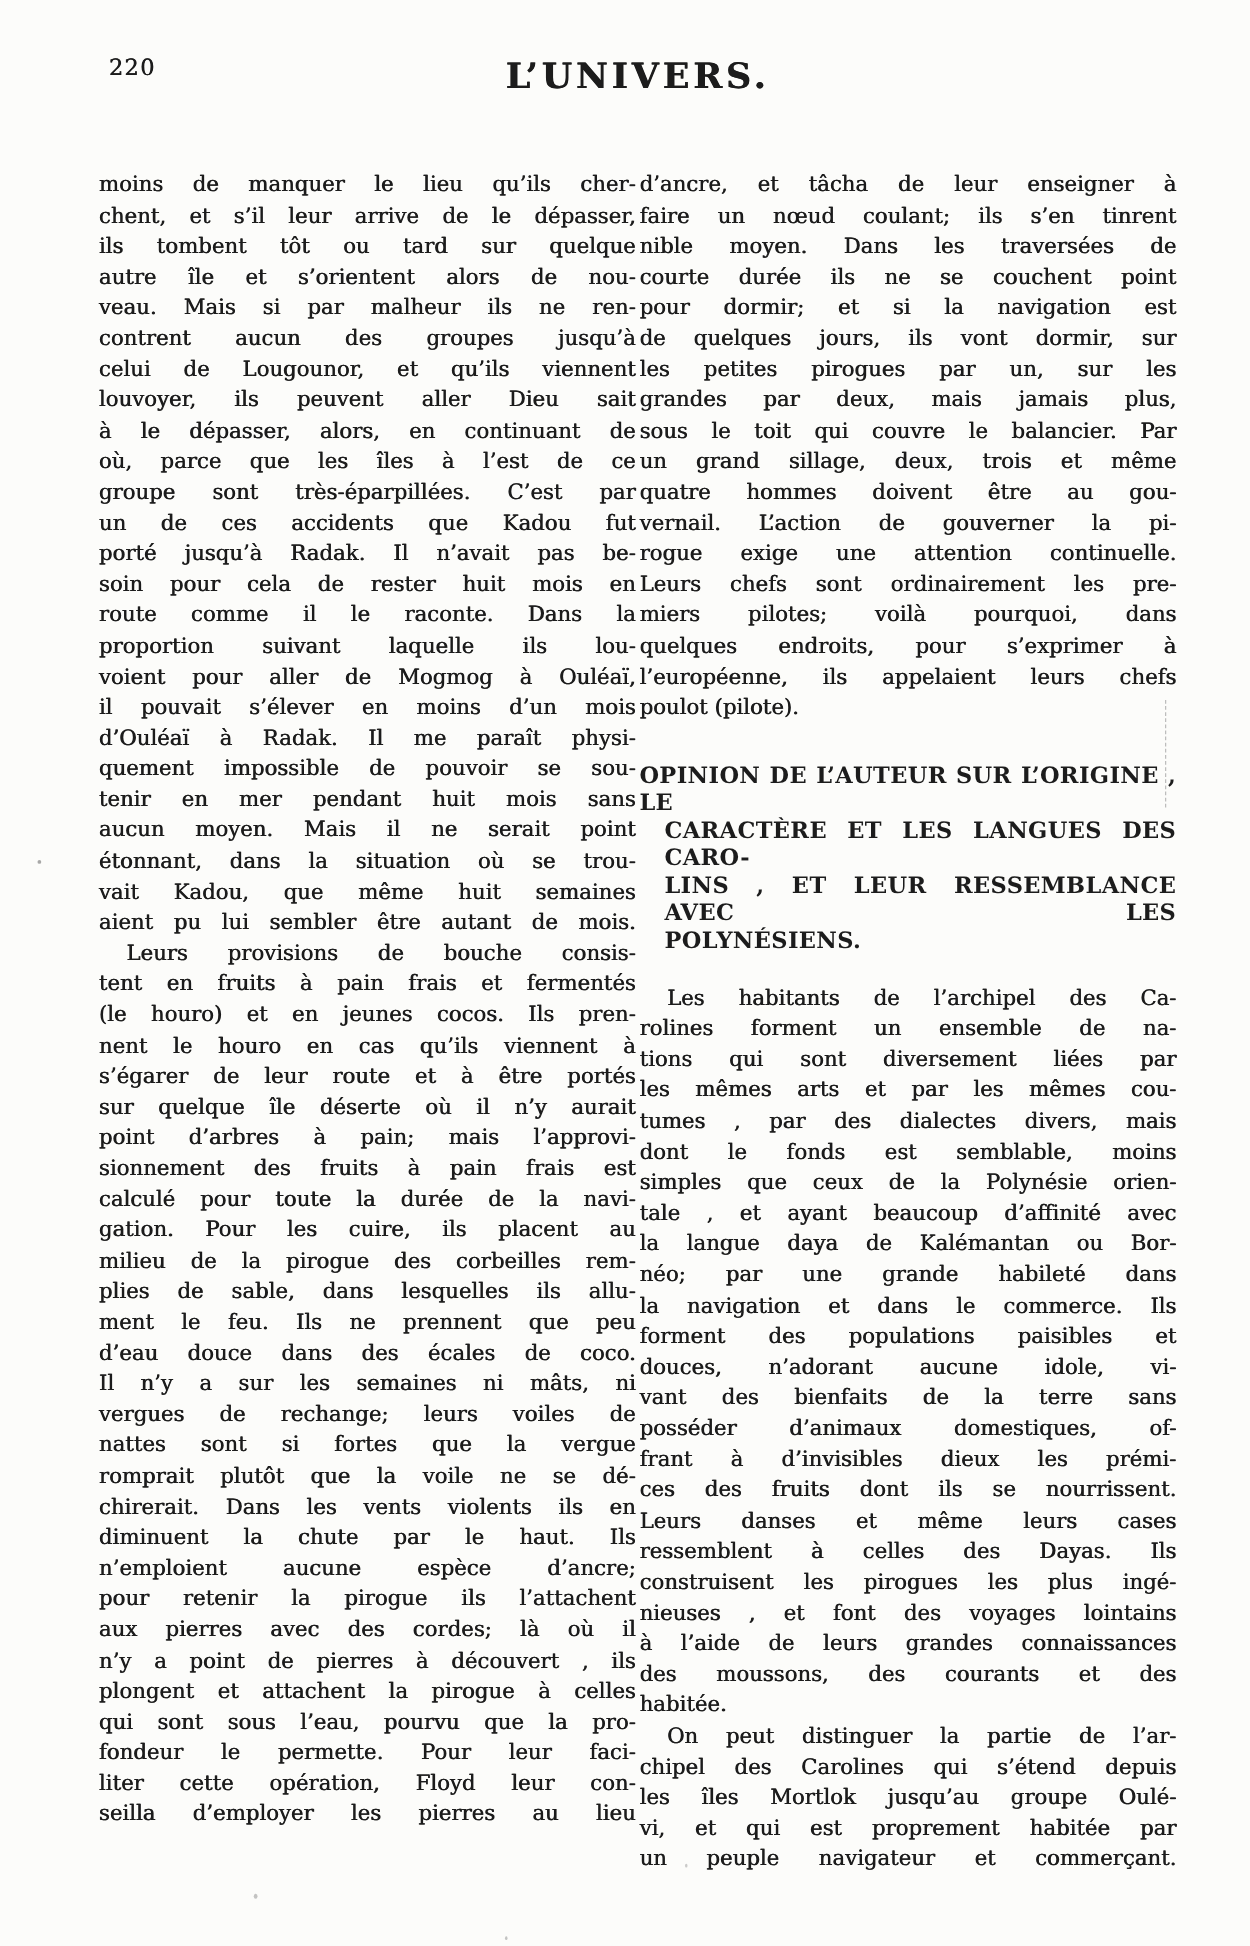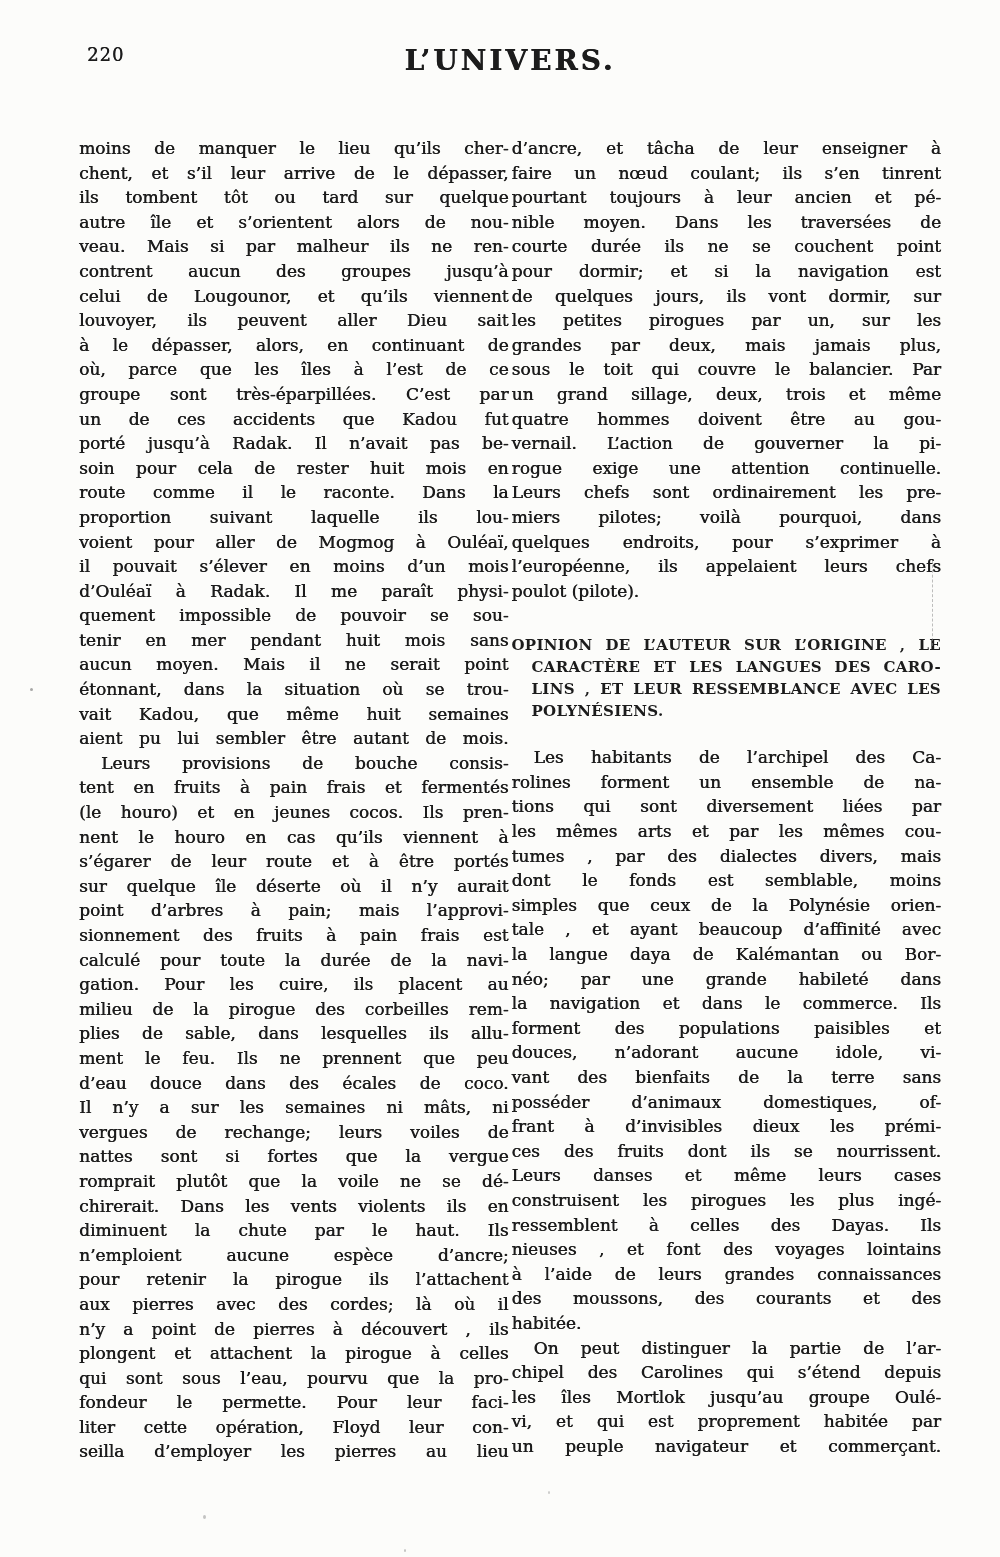--- a/index.html
+++ b/index.html
@@ -58,21 +58,21 @@
     line-height:24.6px;
     text-align:justify;
     text-align-last:justify;
     text-shadow:0.45px 0 0 currentColor;
     white-space:normal;
   }
   .line.endline{ text-align-last:left; }
   .line.indent{ padding-left:22px; }
   .block.heading{ margin:31px 0 23px 0; }
   .block.heading .line{
-    font-size:15px;
+    font-size:18px;
     line-height:22px;
     letter-spacing:0.3px;
     font-weight:bold;
     text-shadow:none;
   }
   .block.heading .line.hang{ padding-left:20px; }
   
   .artifact-vline{
     position:absolute;
     left:932px; top:560px;
@@ -159,21 +159,20 @@
           <div class="line">qui sont sous l’eau, pourvu que la pro-</div>
           <div class="line">fondeur le permette. Pour leur faci-</div>
           <div class="line">liter cette opération, Floyd leur con-</div>
           <div class="line">seilla d’employer les pierres au lieu</div>
         </div>
       </section>
     <section class="col">
         <div class="block paragraph">
           <div class="line">d’ancre, et tâcha de leur enseigner à</div>
           <div class="line">faire un nœud coulant; ils s’en tinrent</div>
-          <div class="line">pourtant toujours à leur ancien et pé-</div>
           <div class="line">nible moyen. Dans les traversées de</div>
           <div class="line">courte durée ils ne se couchent point</div>
           <div class="line">pour dormir; et si la navigation est</div>
           <div class="line">de quelques jours, ils vont dormir, sur</div>
           <div class="line">les petites pirogues par un, sur les</div>
           <div class="line">grandes par deux, mais jamais plus,</div>
           <div class="line">sous le toit qui couvre le balancier. Par</div>
           <div class="line">un grand sillage, deux, trois et même</div>
           <div class="line">quatre hommes doivent être au gou-</div>
           <div class="line">vernail. L’action de gouverner la pi-</div>
@@ -202,22 +201,22 @@
           <div class="line">la langue daya de Kalémantan ou Bor-</div>
           <div class="line">néo; par une grande habileté dans</div>
           <div class="line">la navigation et dans le commerce. Ils</div>
           <div class="line">forment des populations paisibles et</div>
           <div class="line">douces, n’adorant aucune idole, vi-</div>
           <div class="line">vant des bienfaits de la terre sans</div>
           <div class="line">posséder d’animaux domestiques, of-</div>
           <div class="line">frant à d’invisibles dieux les prémi-</div>
           <div class="line">ces des fruits dont ils se nourrissent.</div>
           <div class="line">Leurs danses et même leurs cases</div>
+          <div class="line">ressemblent à celles des Dayas. Ils</div>
           <div class="line">construisent les pirogues les plus ingé-</div>
-          <div class="line">ressemblent à celles des Dayas. Ils</div>
           <div class="line">nieuses , et font des voyages lointains</div>
           <div class="line">à l’aide de leurs grandes connaissances</div>
           <div class="line">des moussons, des courants et des</div>
           <div class="line endline">habitée.</div>
         </div>
         <div class="block paragraph">
           <div class="line indent">On peut distinguer la partie de l’ar-</div>
           <div class="line">chipel des Carolines qui s’étend depuis</div>
           <div class="line">les îles Mortlok jusqu’au groupe Oulé-</div>
           <div class="line">vi, et qui est proprement habitée par</div>

